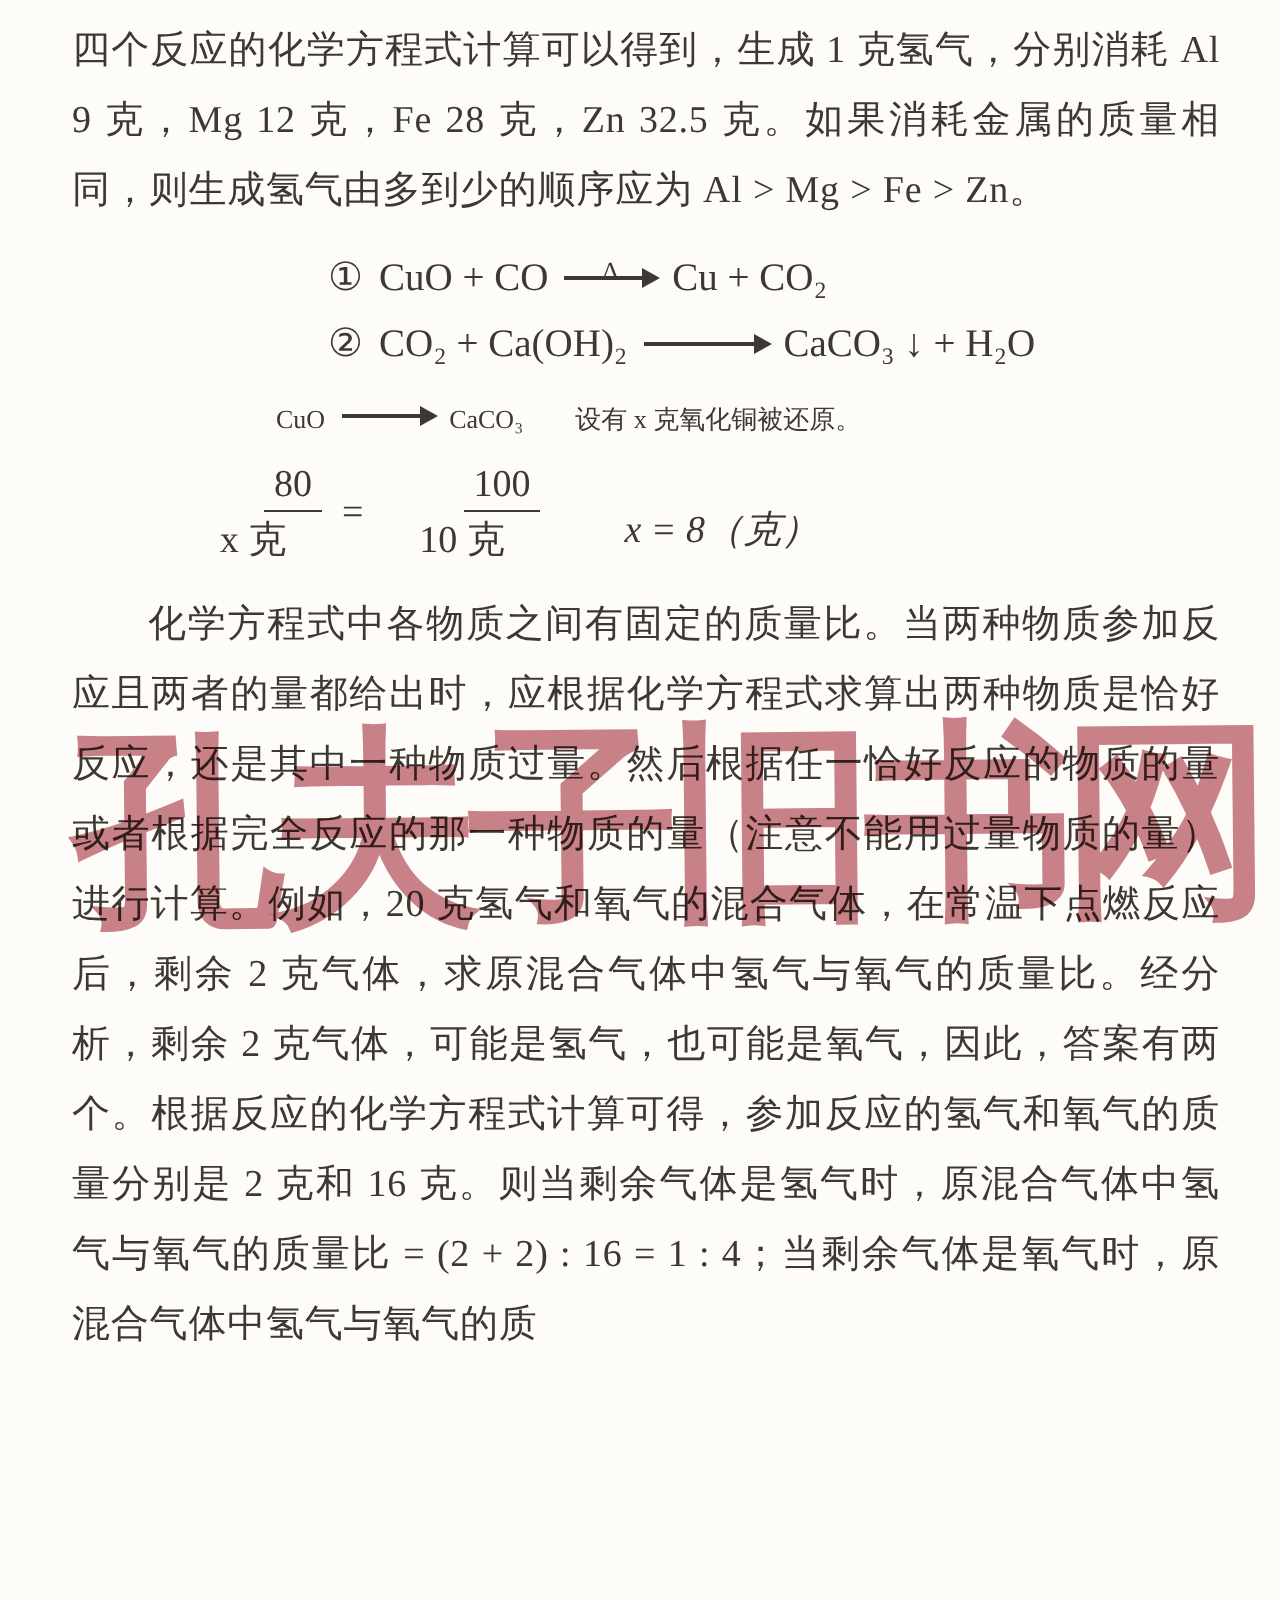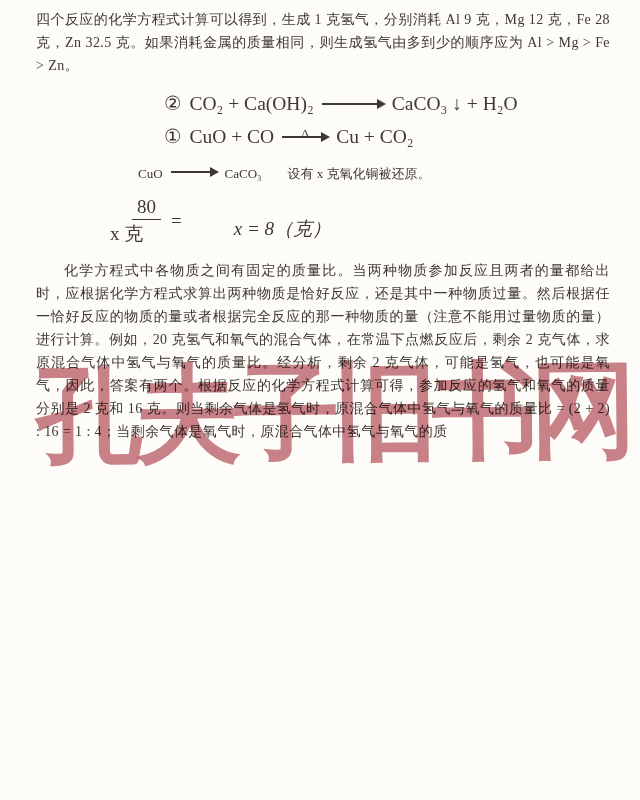--- a/index.html
+++ b/index.html
@@ -12,22 +12,22 @@
     position: relative;
   }
   .page {
     position: relative;
     width: 640px;
     height: 800px;
     padding: 8px 30px 0 36px;
     overflow: hidden;
   }
   p.body-text {
-    font-size: 14px;
-    line-height: 23px;
+    font-size: 19px;
+    line-height: 35px;
     text-align: justify;
     letter-spacing: 0.4px;
   }
   p.indent { text-indent: 2em; }
 
   
   .eq-block { margin: 10px 0 6px 128px; }
   .eq-line {
     font-size: 19.5px;
     height: 33px;
@@ -118,38 +118,42 @@
 </head>
 <body>
 
 <div class="page">
 
   <p class="body-text">四个反应的化学方程式计算可以得到，生成 1 克氢气，分别消耗 Al 9 克，Mg 12 克，Fe 28 克，Zn 32.5 克。如果消耗金属的质量相同，则生成氢气由多到少的顺序应为 Al &gt; Mg &gt; Fe &gt; Zn。</p>
 
 
   <div class="eq-block">
     <div class="eq-line">
-      <span class="eq-label">②</span><span>CO₂ + Ca(OH)₂</span><span class="arrow long"></span><span>CaCO₃ ↓ + H₂O</span>
+      <span class="eq-label">①</span><span>CuO + CO</span><span class="arrow"><span class="delta">Δ</span></span><span>Cu + CO₂</span>
     </div>
     <div class="eq-line">
-      <span class="eq-label">①</span><span>CuO + CO</span><span class="arrow"><span class="delta">Δ</span></span><span>Cu + CO₂</span>
+      <span class="eq-label">②</span><span>CO₂ + Ca(OH)₂</span><span class="arrow long"></span><span>CaCO₃ ↓ + H₂O</span>
     </div>
   </div>
 
 
   <div class="rel-line">
     <span>CuO</span><span class="arrow"></span><span>CaCO₃</span><span class="rel-note">设有 x 克氧化铜被还原。</span>
   </div>
 
   <div class="frac-line">
     <span class="frac">
       <span class="num">80</span>
       <span class="den">x 克</span>
     </span>
     <span class="op">=</span>
+    <span class="frac">
+      <span class="num">100</span>
+      <span class="den">10 克</span>
+    </span>
     <span class="result">x = 8（克）</span>
   </div>
 
 
   <p class="body-text indent">化学方程式中各物质之间有固定的质量比。当两种物质参加反应且两者的量都给出时，应根据化学方程式求算出两种物质是恰好反应，还是其中一种物质过量。然后根据任一恰好反应的物质的量或者根据完全反应的那一种物质的量（注意不能用过量物质的量）进行计算。例如，20 克氢气和氧气的混合气体，在常温下点燃反应后，剩余 2 克气体，求原混合气体中氢气与氧气的质量比。经分析，剩余 2 克气体，可能是氢气，也可能是氧气，因此，答案有两个。根据反应的化学方程式计算可得，参加反应的氢气和氧气的质量分别是 2 克和 16 克。则当剩余气体是氢气时，原混合气体中氢气与氧气的质量比 = (2 + 2) : 16 = 1 : 4；当剩余气体是氧气时，原混合气体中氢气与氧气的质</p>
 
   <div class="watermark">孔夫子旧书网</div>
 
 </div>
 

